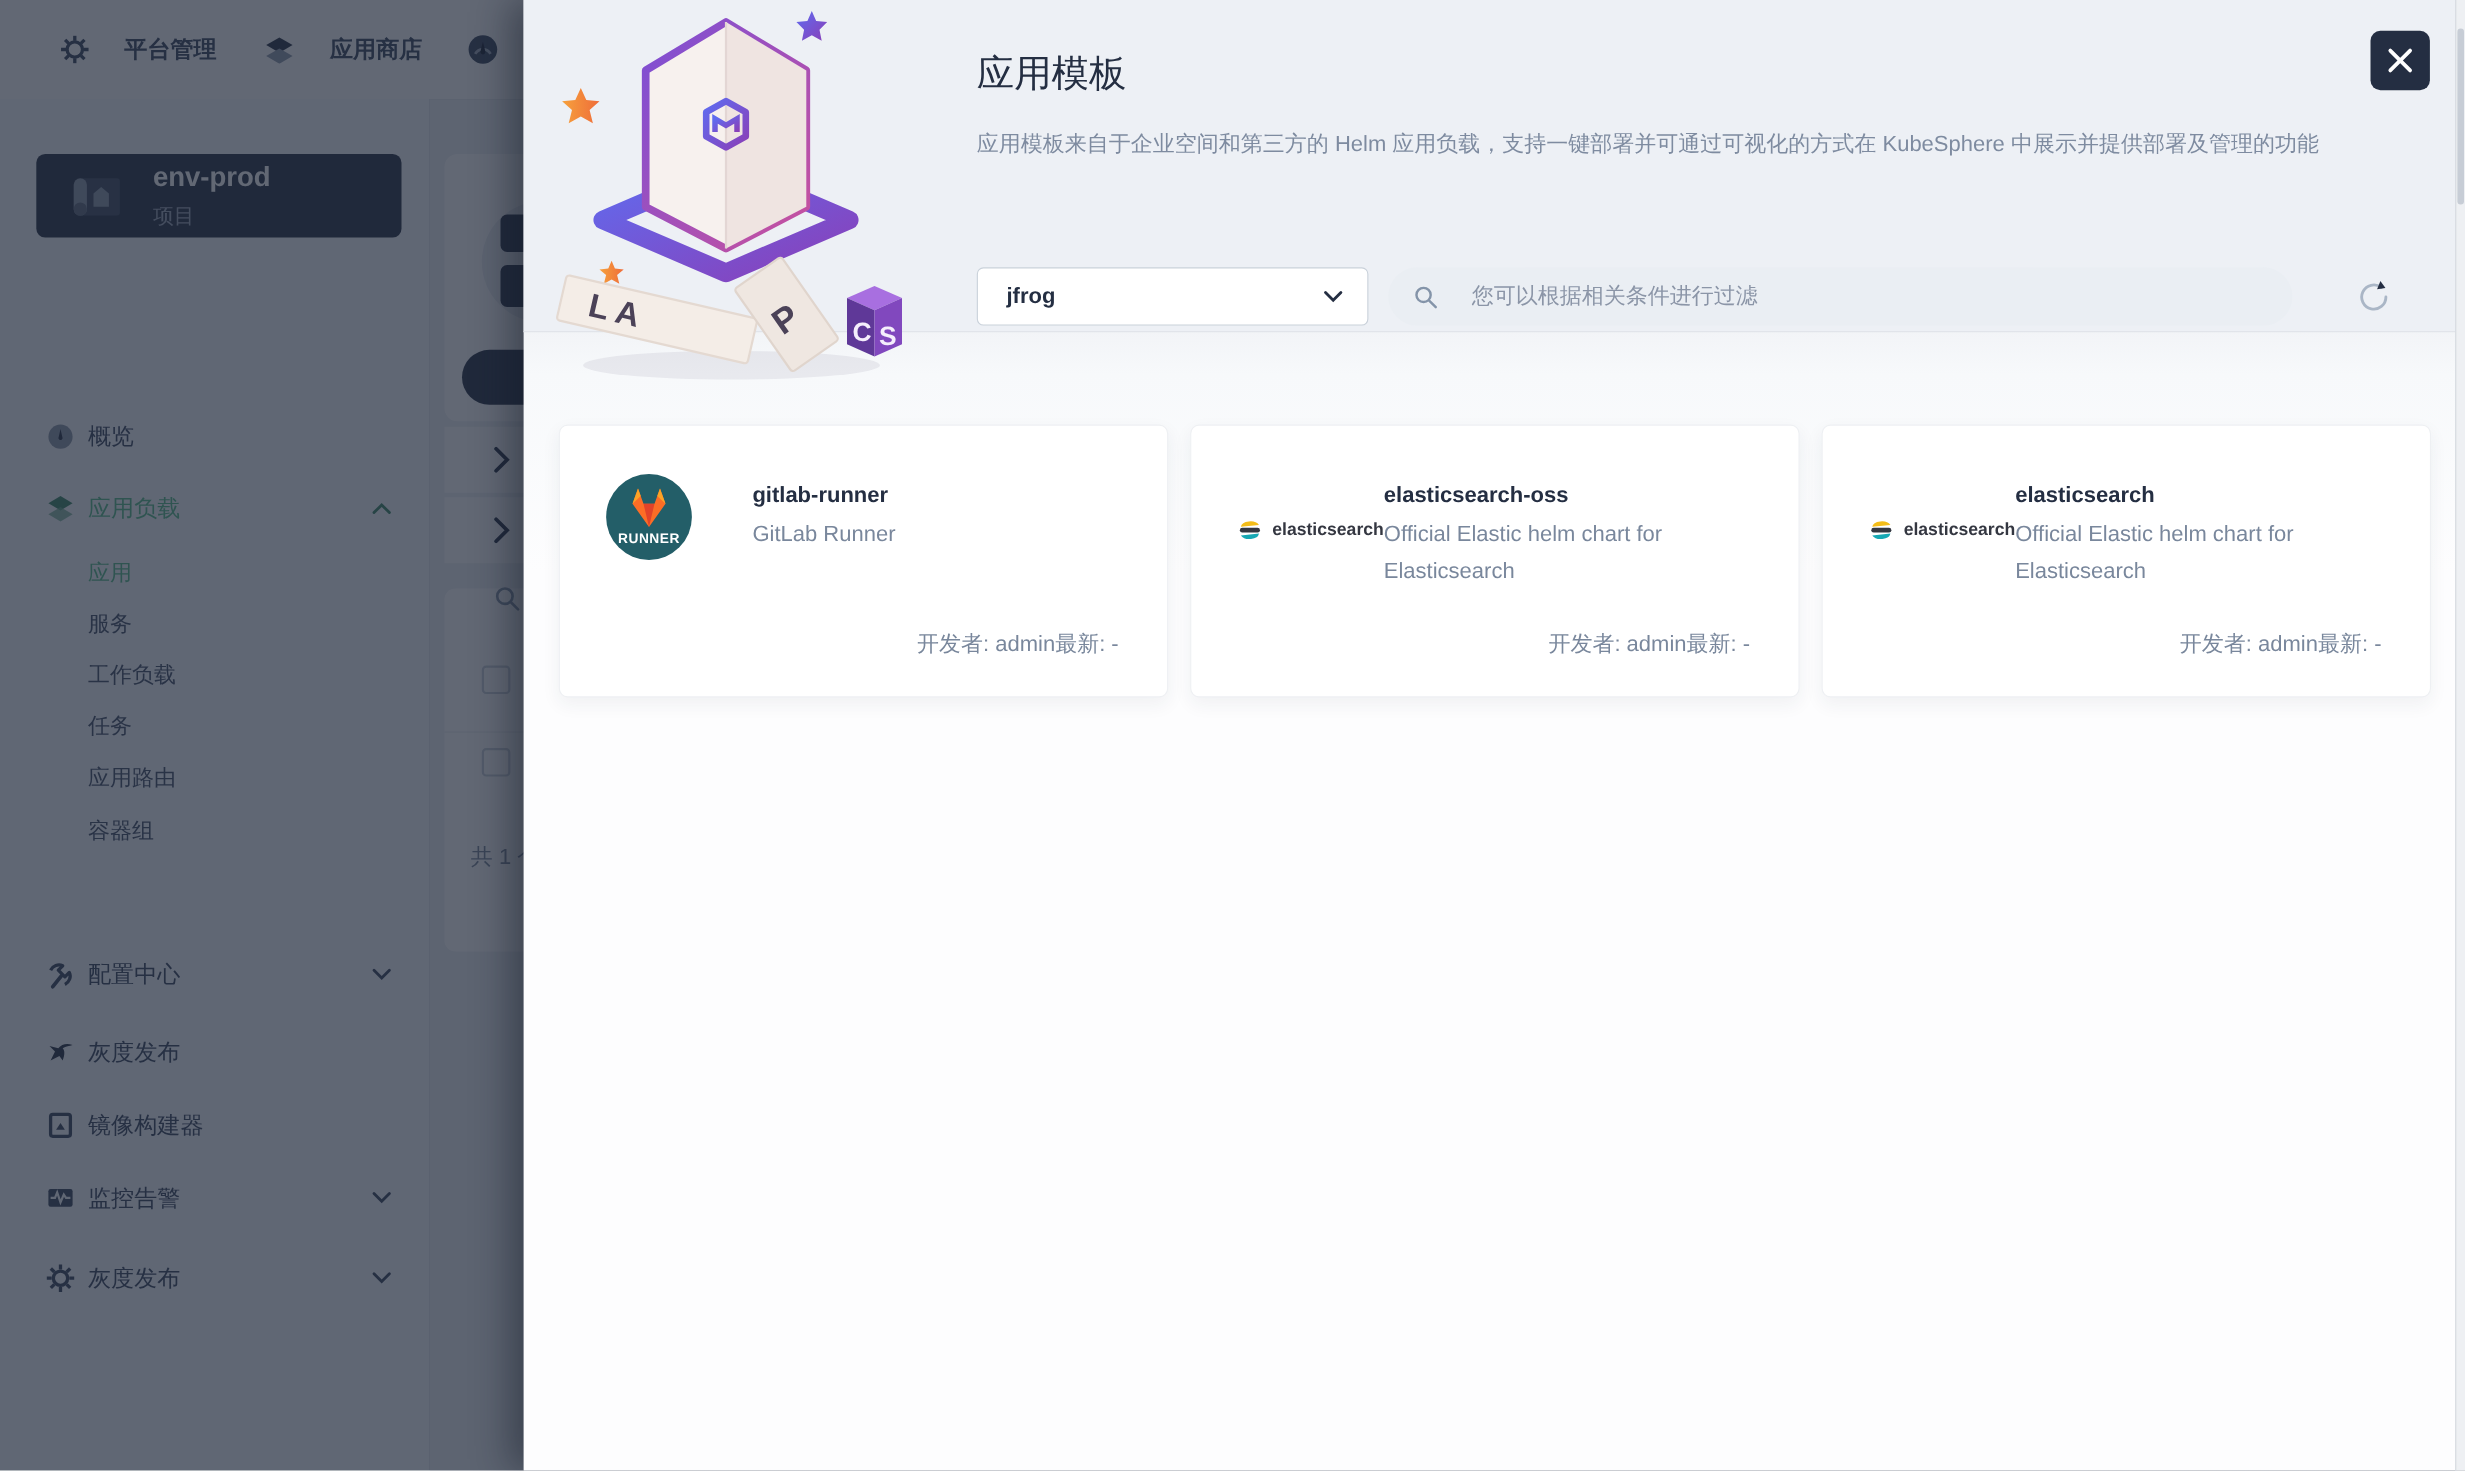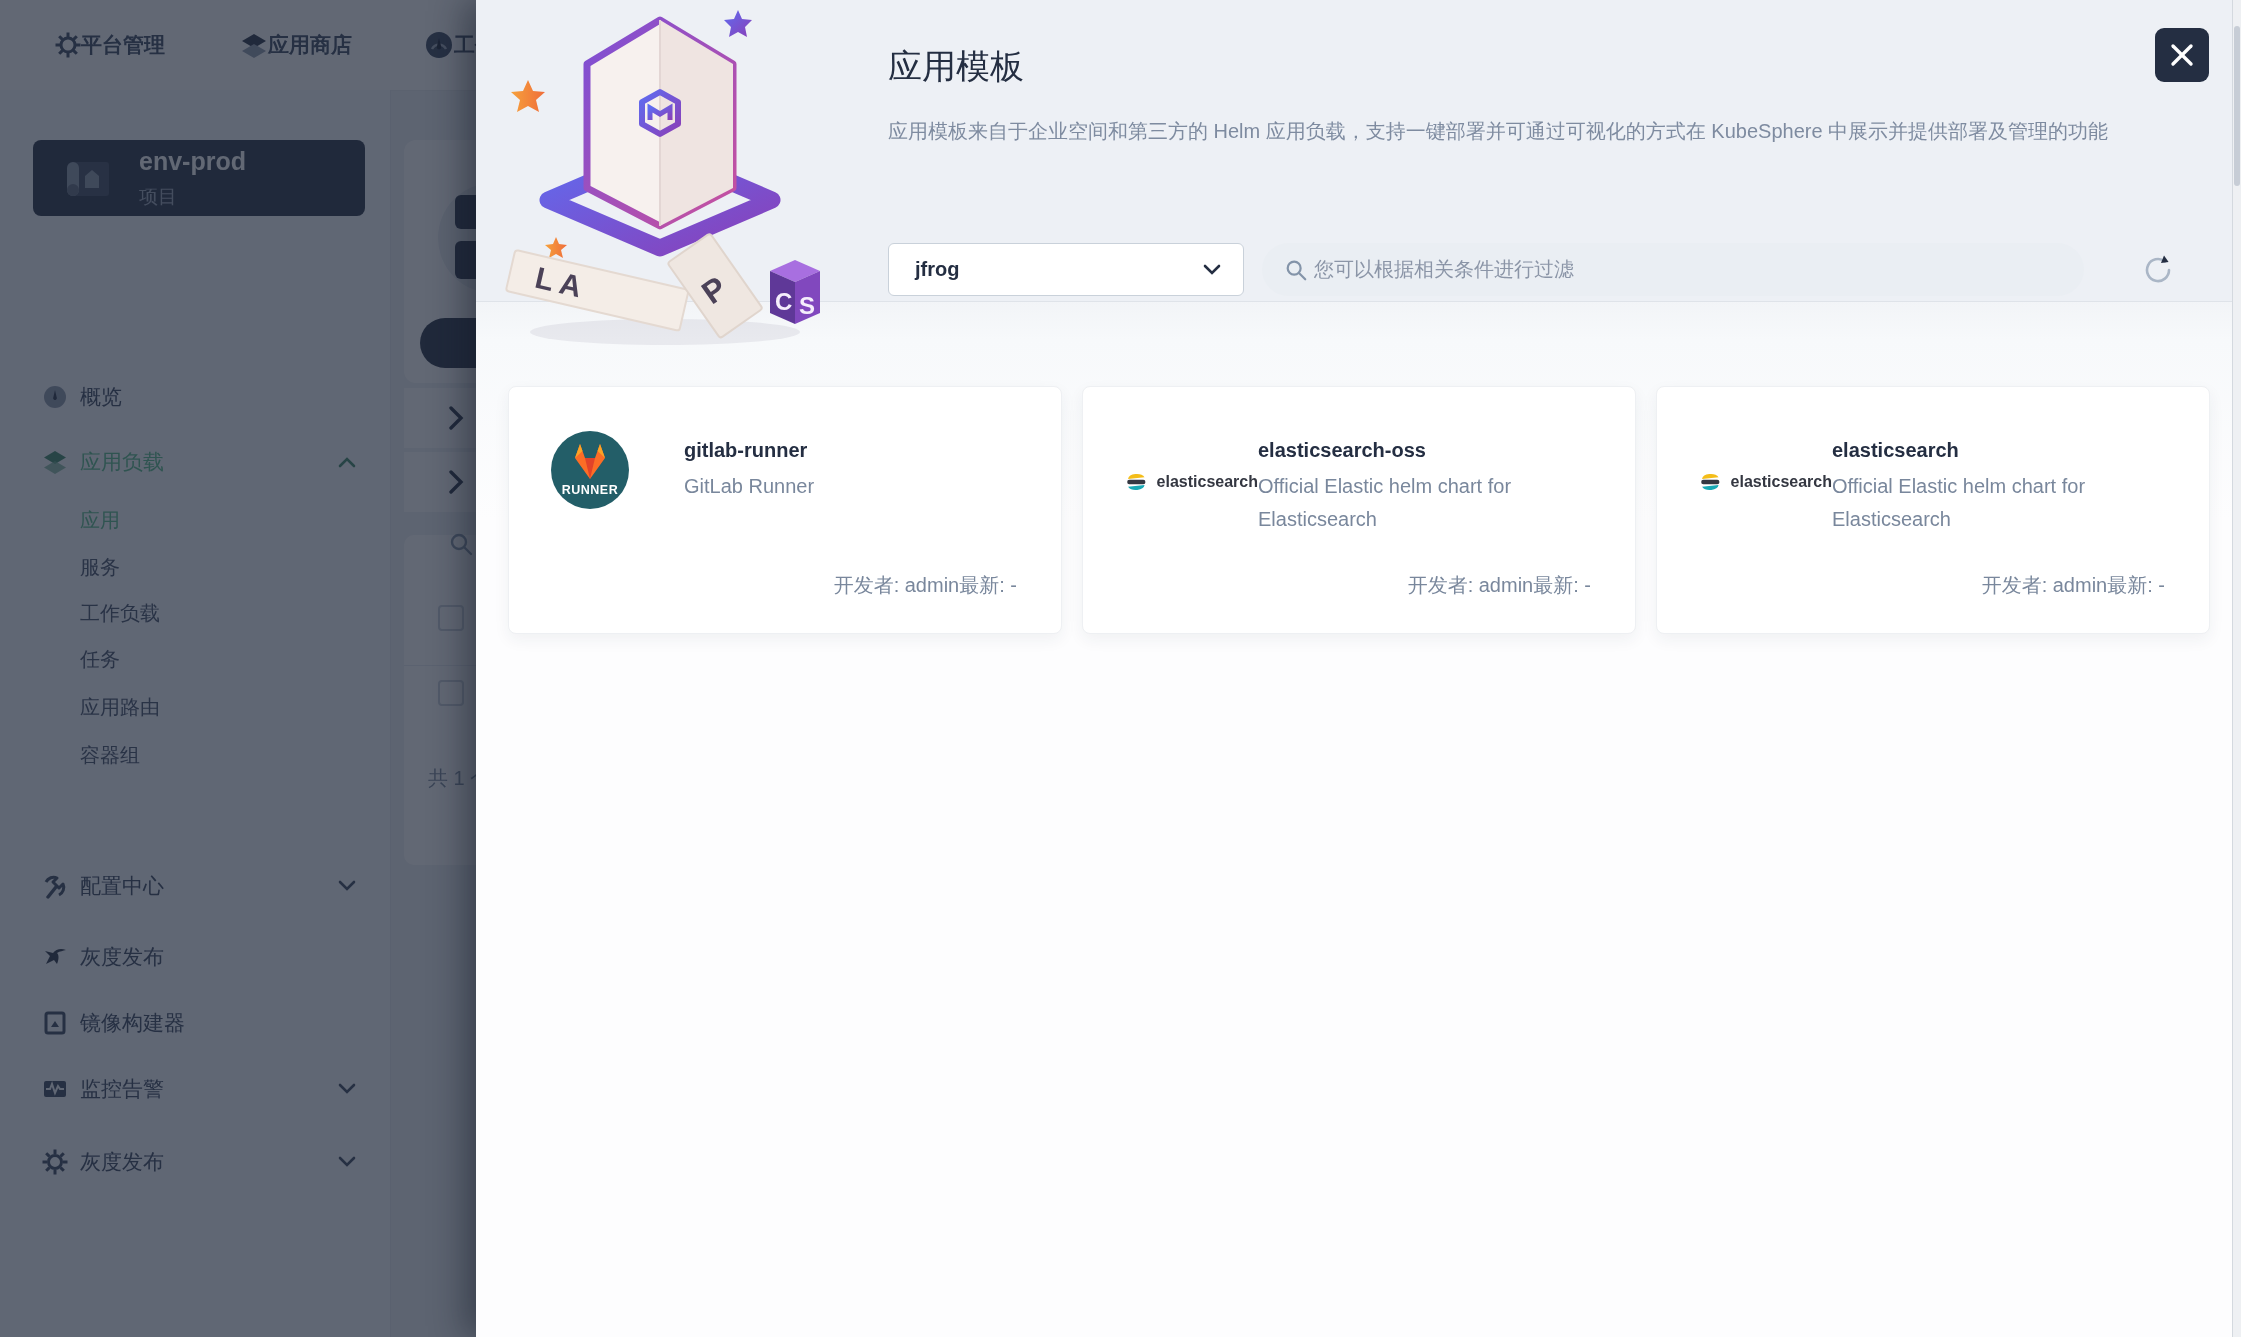--- a/index.html
+++ b/index.html
@@ -2,21 +2,21 @@
 <html><head>
 <meta charset="utf-8">
 <style>
   html,body{margin:0;padding:0;}
   body{font-family:"Liberation Sans","DejaVu Sans",sans-serif;}
   .stage{position:relative;width:2241px;height:1337px;overflow:hidden;background:#eef0f4;}
 
   
   .page{position:absolute;inset:0;}
   .app-header{position:absolute;left:0;top:0;width:2241px;height:90px;background:#ffffff;border-bottom:1px solid #e6eaef;}
-  .hdr-item{position:absolute;top:0;height:90px;display:flex;align-items:center;gap:0;color:#36435c;font-size:21px;font-weight:700;}
+  .hdr-item{position:absolute;top:0;height:90px;display:flex;align-items:center;gap:32px;color:#36435c;font-size:21px;font-weight:700;}
   .app-sidebar{position:absolute;left:0;top:90px;bottom:0;width:390px;background:#f9fbfd;border-right:1px solid #e4e8ee;}
   .project-card{position:absolute;left:33px;top:50px;width:332px;height:76px;background:#242e42;border-radius:8px;display:flex;align-items:center;padding-left:28px;box-sizing:border-box;gap:26px;}
   .project-card .pname{color:#ffffff;font-size:25px;font-weight:700;}
   .project-card .ptype{color:#9aa3b6;font-size:19px;margin-top:8px;}
   .m-item,.m-sub{position:absolute;left:0;width:390px;height:44px;display:flex;align-items:center;}
   .m-item .mi{position:absolute;left:42px;width:26px;height:26px;}
   .m-item .ml{position:absolute;left:80px;font-size:21px;color:#36435c;}
   .m-item .chev{position:absolute;left:338px;width:18px;height:12px;}
   .m-sub .ml{position:absolute;left:80px;font-size:20px;color:#414d66;}
   .green{color:#55bc8a !important;}
@@ -33,21 +33,21 @@
   .modal{position:absolute;left:476px;top:0;width:1765px;height:1337px;background:linear-gradient(180deg,#f2f4f7 300px,#f7f9fb 340px,#fdfdfe 520px,#fdfdfe 100%);box-shadow:-12px 0 32px rgba(18,24,38,0.45);}
   .modal-band{position:absolute;left:0;top:0;width:100%;height:301px;background:#edf0f5;border-bottom:1px solid #dfe3e9;}
   .illus{position:absolute;left:24px;top:2px;z-index:5;}
   .modal-title{position:absolute;left:412px;top:44px;margin:0;font-size:34px;font-weight:500;color:#242e42;z-index:6;}
   .modal-desc{position:absolute;left:412px;top:116px;width:1240px;margin:0;font-size:20px;line-height:30px;color:#7e8ba0;z-index:6;}
   .repo-select{position:absolute;left:412px;top:243px;width:356px;height:53px;background:#ffffff;border:1px solid #c9d1da;border-radius:6px;box-sizing:border-box;display:flex;align-items:center;z-index:6;cursor:pointer;}
   .repo-select .val{margin-left:26px;font-size:20px;font-weight:700;color:#242e42;}
   .repo-select .sel-chev{position:absolute;right:22px;width:18px;height:12px;}
   .searchbox{position:absolute;left:786px;top:243px;width:822px;height:53px;background:#eaeef3;border-radius:27px;display:flex;align-items:center;z-index:6;}
   .searchbox .mag{margin-left:22px;width:24px;height:24px;flex:none;}
-  .searchbox input{flex:1;margin-left:4px;margin-right:24px;border:none;outline:none;background:transparent;font-size:20px;color:#242e42;font-family:Liberation Sans, sans-serif;}
+  .searchbox input{flex:1;margin-left:28px;margin-right:24px;border:none;outline:none;background:transparent;font-size:20px;color:#242e42;font-family:Liberation Sans, sans-serif;}
   .searchbox input::placeholder{color:#8b95a7;opacity:1;}
   .refresh-btn{position:absolute;left:1656px;top:245px;width:52px;height:52px;border:none;background:transparent;padding:0;cursor:pointer;z-index:6;}
   .close-btn{position:absolute;right:32px;top:28px;width:54px;height:54px;border:none;border-radius:9px;background:#242e42;padding:0;cursor:pointer;z-index:8;display:flex;align-items:center;justify-content:center;}
   .cards{position:absolute;left:32px;top:386px;display:flex;gap:20px;z-index:6;}
   .card{position:relative;width:554px;height:248px;background:#ffffff;border:1px solid #eef0f3;border-radius:8px;box-sizing:border-box;box-shadow:0 6px 16px rgba(36,46,66,0.06);cursor:pointer;}
   .card-top{position:absolute;left:42px;top:44px;right:40px;display:flex;}
   .icon-col{width:133px;flex:none;}
   .gl-badge{width:78px;height:78px;}
   .es-logo-row{display:flex;align-items:center;gap:9px;margin-top:38px;}
   .es-word{font-size:16px;font-weight:700;color:#343741;}

